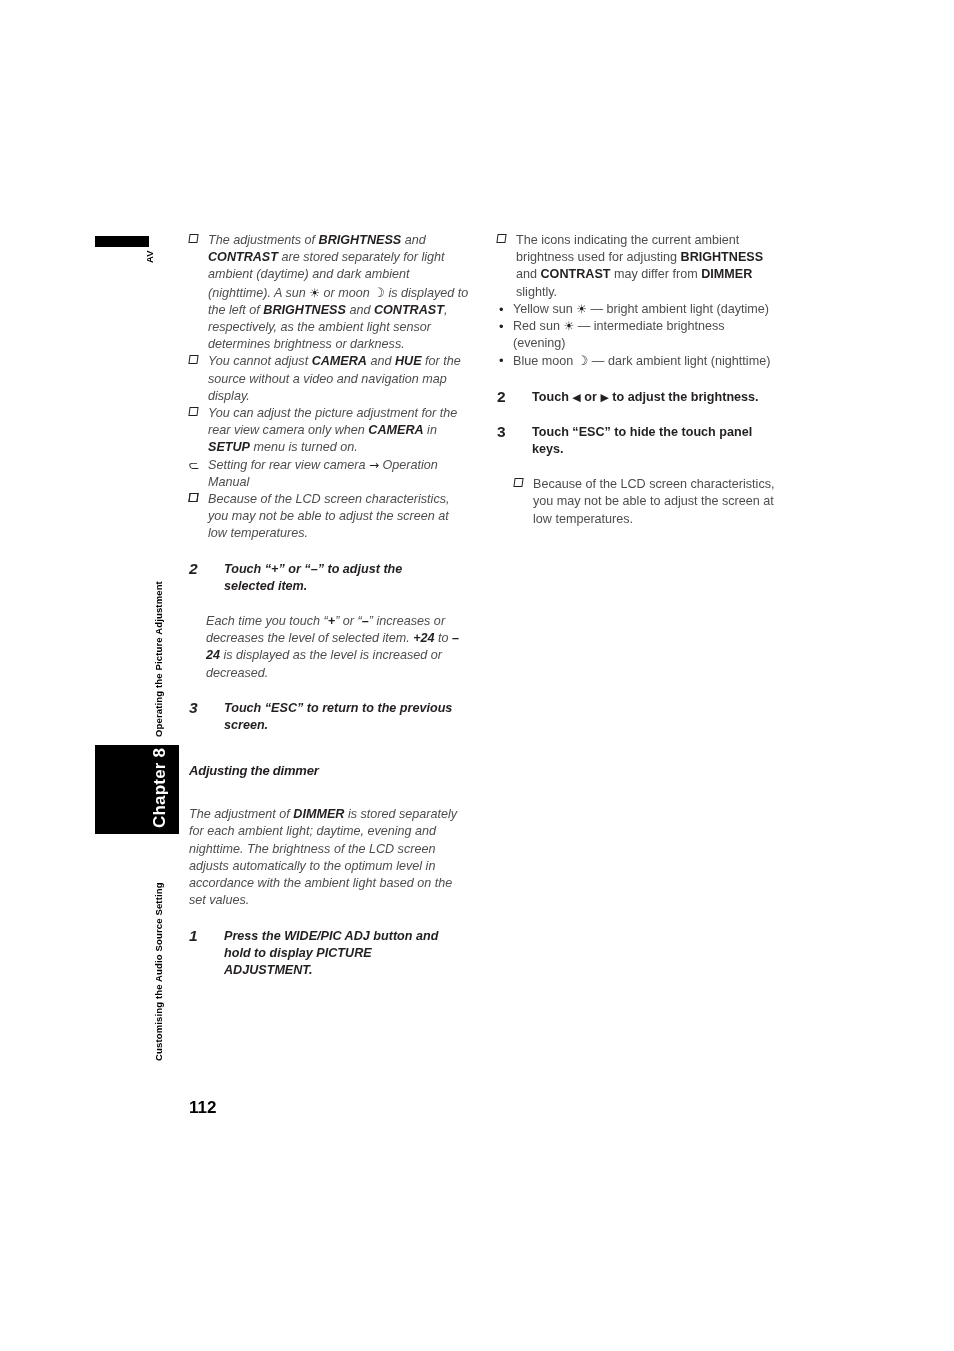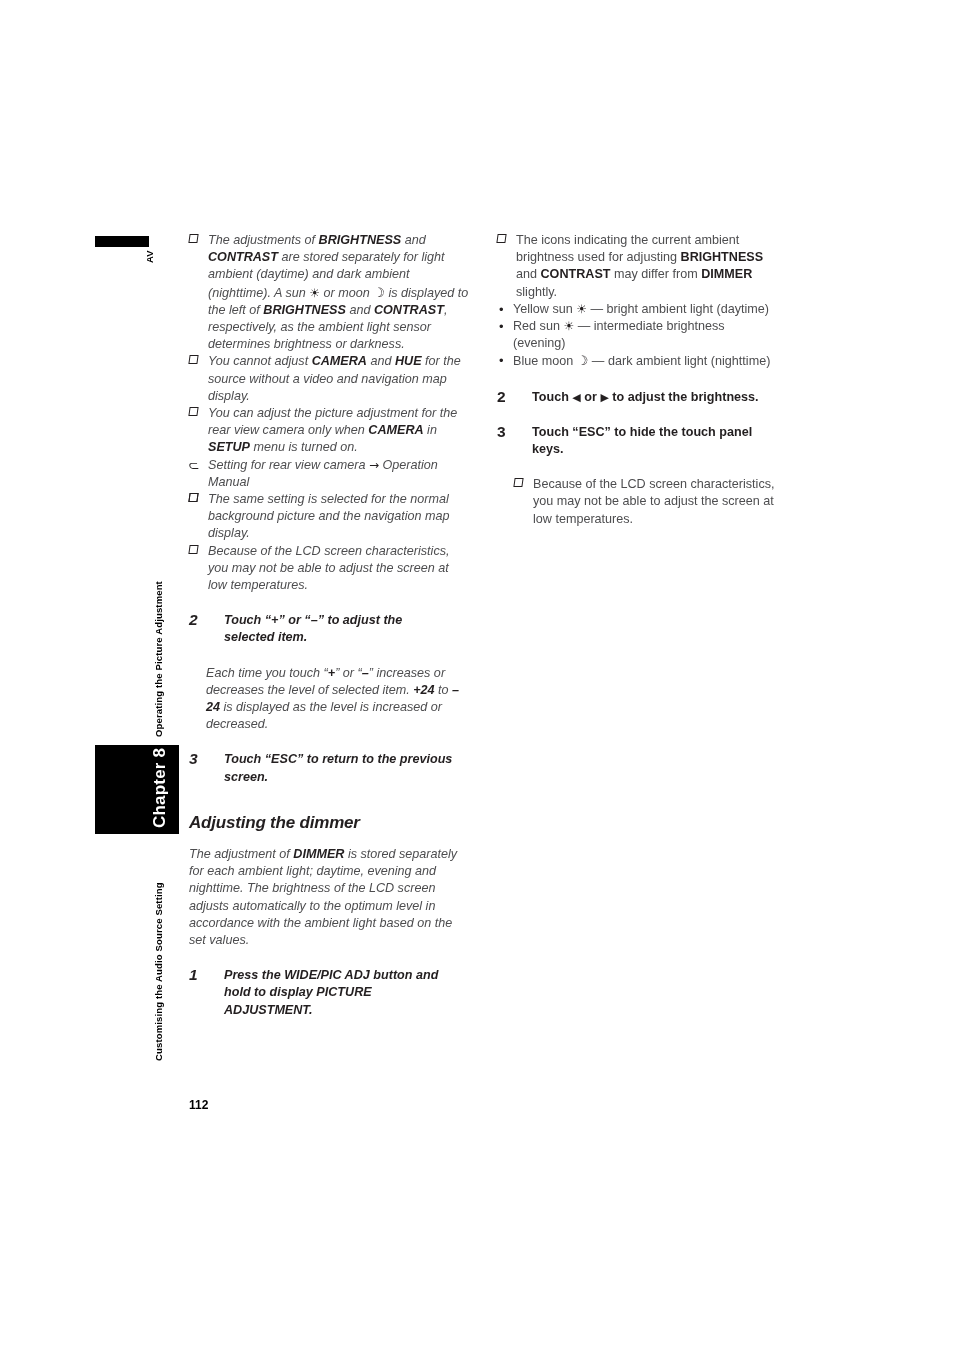--- a/index.html
+++ b/index.html
@@ -95,21 +95,21 @@
     writing-mode: vertical-rl;
     transform: rotate(180deg);
     white-space: nowrap;
     letter-spacing: 0.15px;
   }
 
   .folio {
     position: absolute;
     left: 189px;
     top: 1098px;
-    font-size: 12px;
+    font-size: 17px;
     font-weight: bold;
     color: #000;
   }
 
   
   .col {
     position: absolute;
     top: 232px;
     width: 282px;
   }
@@ -204,25 +204,25 @@
   .step-body {
     font-size: 12.6px;
     line-height: 17.2px;
     color: #4d4d4f;
     margin: 0;
   }
 
   .step .note { padding-left: 19px; margin-top: 0; }
 
   h2.section-head {
-    font-size: 17px;
+    font-size: 13px;
     line-height: 22px;
     font-weight: bold;
     color: #231f20;
-    margin: 26px 0 12px 0;
+    margin: 26px 0 24px 0;
     letter-spacing: -0.2px;
   }
 
   .glyph {
     font-family: "DejaVu Sans", sans-serif;
     color: #231f20;
     font-size: 11px;
   }
   .glyph-sun { font-size: 12px; }
   .glyph-moon { font-size: 13px; }
@@ -247,21 +247,20 @@
   <div class="folio">112</div>
 
   <div class="col col-left">
 
     <div>
         <div class="note"><span class="marker"><span class="sq"></span></span><span>The adjustments of </span><span class="bold">BRIGHTNESS</span><span> and </span><span class="bold">CONTRAST</span><span> are stored separately for light ambient (daytime) and dark ambient (nighttime). A sun </span><span class="glyph glyph-sun">☀</span><span> or moon </span><span class="glyph glyph-moon">☽</span><span> is displayed to the left of </span><span class="bold">BRIGHTNESS</span><span> and </span><span class="bold">CONTRAST</span><span>, respectively, as the ambient light sensor determines brightness or darkness.</span></div>
         <div class="note"><span class="marker"><span class="sq"></span></span><span>You cannot adjust </span><span class="bold">CAMERA</span><span> and </span><span class="bold">HUE</span><span> for the source without a video and navigation map display.</span></div>
         <div class="note"><span class="marker"><span class="sq"></span></span><span>You can adjust the picture adjustment for the rear view camera only when </span><span class="bold">CAMERA</span><span> in </span><span class="bold">SETUP</span><span> menu is turned on.</span></div>
         <div class="note"><span class="marker"><span class="refarrow">⊃</span></span><span>Setting for rear view camera </span><span class="glyph glyph-arrow">→</span><span> Operation Manual</span></div>
         <div class="note"><span class="marker"><span class="sq"></span></span></div>
-        <div class="note"><span class="marker"><span class="sq"></span></span><span>The same setting is selected for the normal background picture and the navigation map display.</span></div>
         <div class="note"><span class="marker"><span class="sq"></span></span><span>Because of the LCD screen characteristics, you may not be able to adjust the screen at low temperatures.</span></div>
       </div>
 
     <div class="step">
       <span class="num">2</span>
       <p class="step-title"><span class="bold">Touch “+” or “–” to adjust the selected item.</span></p>
       <p class="step-body"><span>Each time you touch “</span><span class="bold">+</span><span>” or “</span><span class="bold">–</span><span>” increases or decreases the level of selected item. </span><span class="bold">+24</span><span> to </span><span class="bold">–24</span><span> is displayed as the level is increased or decreased.</span></p>
     </div>
 
     <div class="step">

